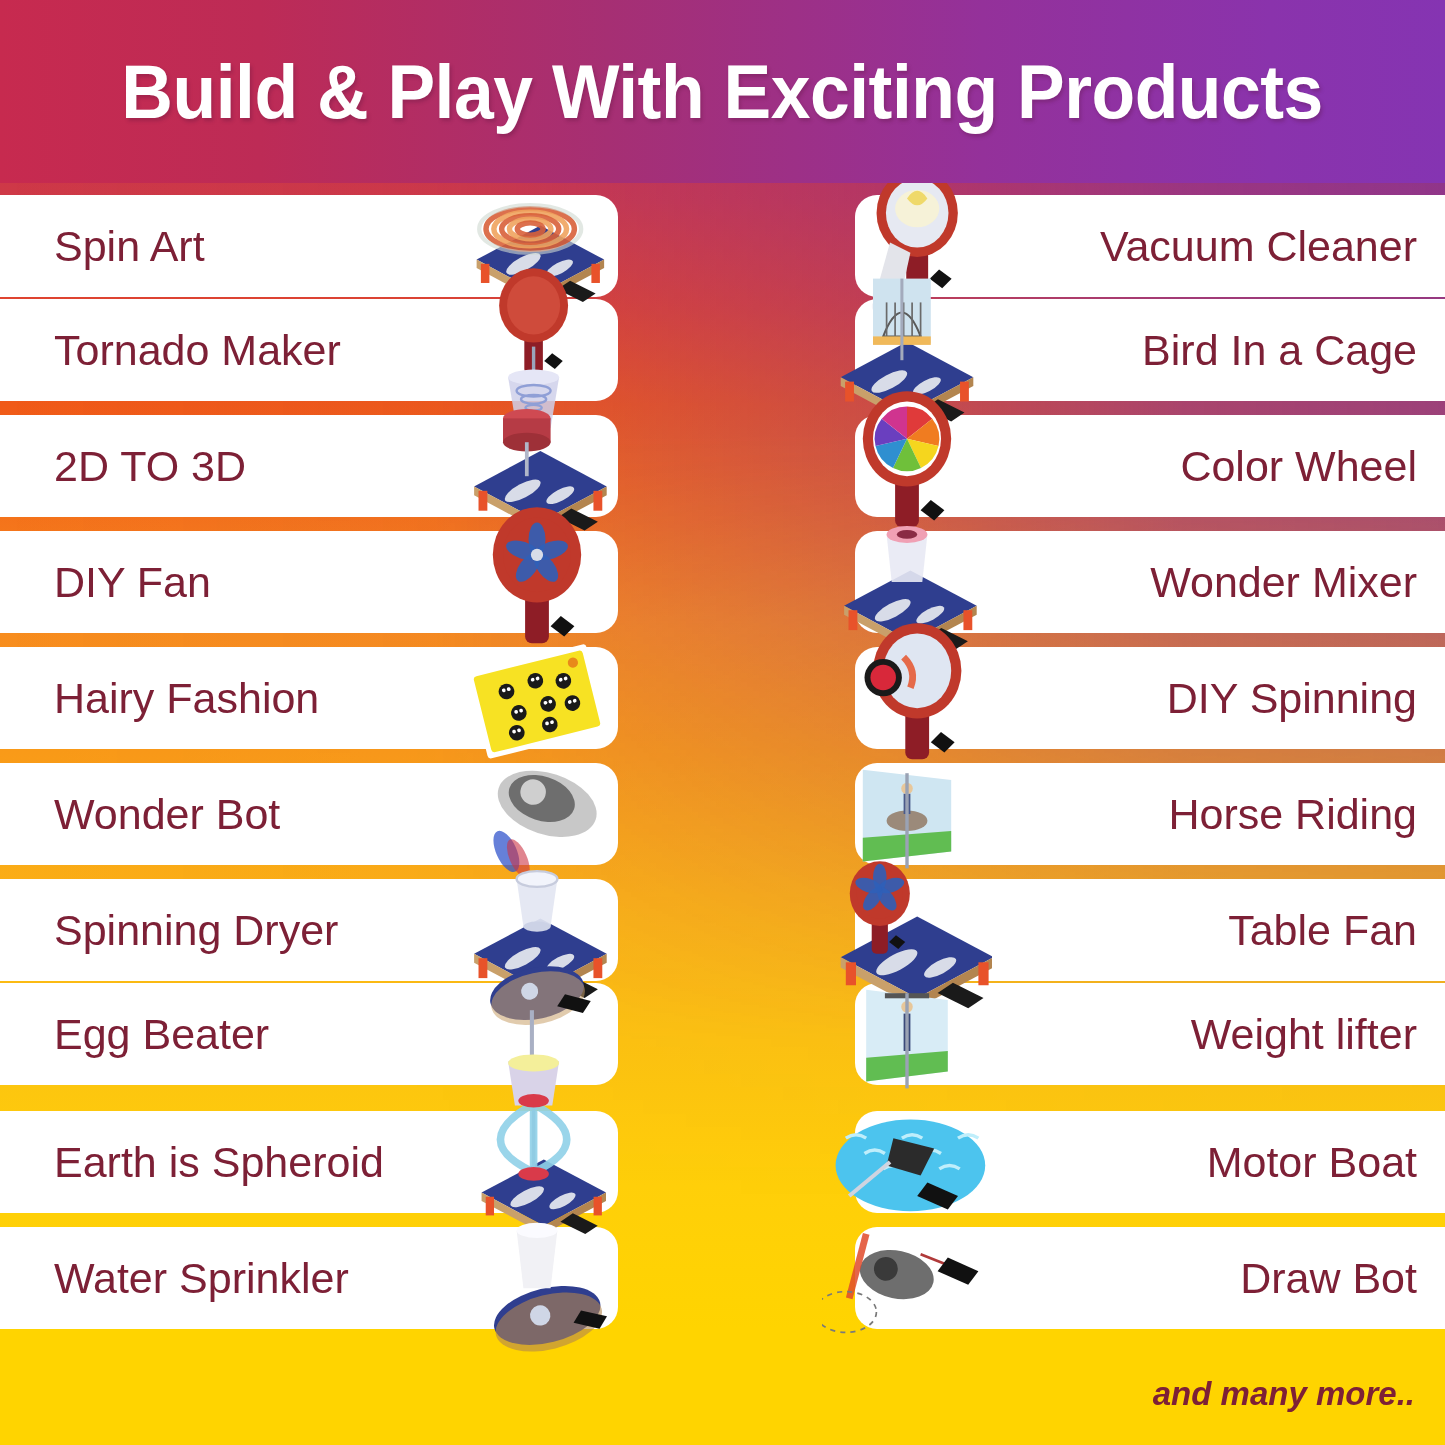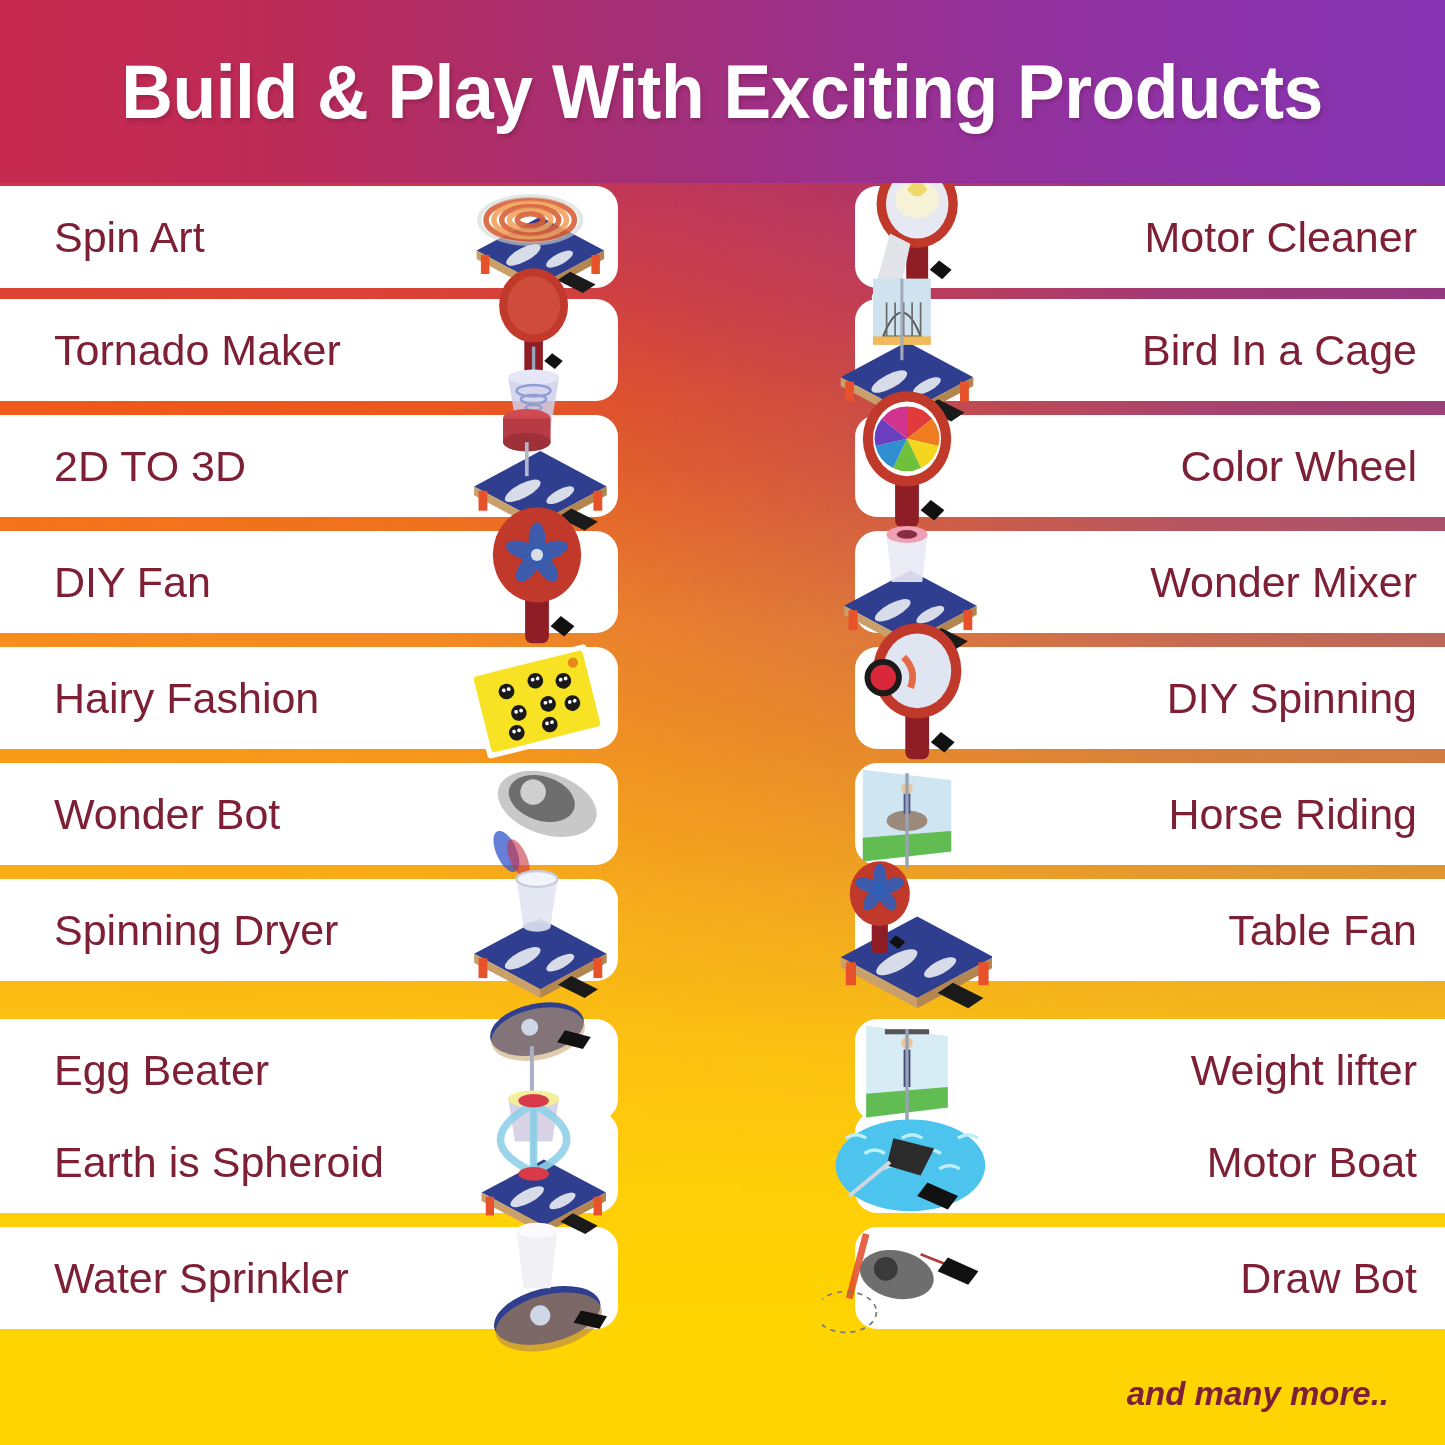--- a/index.html
+++ b/index.html
@@ -113,21 +113,21 @@
     z-index:6;
   }
   .art.left-art{ left:452px; }
   .art.right-art{ left:822px; }
 
   
   .footer{
     position:absolute;
     left:0; bottom:0; width:1445px; height:102px;
     display:flex; align-items:center; justify-content:flex-end;
-    padding-right:56px;
+    padding-right:30px;
     z-index:7;
   }
   .footer-text{
     color:#7d2036;
     font-size:33px;
     font-weight:bold;
     font-style:italic;
     white-space:nowrap;
     font-family:"Liberation Sans", sans-serif;
   }
@@ -135,21 +135,21 @@
 </head>
 <body>
 
 <div id="poster">
 
   <div class="header">
     <div class="header-title">Build &amp; Play With Exciting Products</div>
   </div>
 
   <div class="grid">
-      <div class="row" style="top: 3px;">
+      <div class="row" style="top: 12px;">
         <div class="card left">
           <span class="card-label">Spin Art</span>
         </div>
         <div class="art left-art" style="top: -34px;"><svg viewBox="0 0 100 100" width="170" height="170">
             <g transform="translate(52 58) scale(1.25)">
               <polygon points="-30,0 0,-16 30,0 0,16" fill="#2f3e8f"></polygon>
               <polygon points="-30,0 0,16 0,20 -30,4" fill="#c9a06a"></polygon>
               <polygon points="30,0 0,16 0,20 30,4" fill="#b3854f"></polygon>
               <ellipse cx="-8" cy="2" rx="9" ry="3.2" fill="#d8dce8" transform="rotate(-28 -8 2)"></ellipse>
               <ellipse cx="9" cy="4" rx="7" ry="2.6" fill="#d8dce8" transform="rotate(-28 9 4)"></ellipse>
@@ -160,21 +160,21 @@
             <g transform="translate(46 40)">
               <ellipse cx="0" cy="0" rx="26" ry="12" fill="none" stroke="#d8603a" stroke-width="3.2" opacity="0.9"></ellipse>
               <ellipse cx="0" cy="0" rx="21.4" ry="9.9" fill="none" stroke="#f0a35e" stroke-width="3.2" opacity="0.9"></ellipse>
               <ellipse cx="0" cy="0" rx="16.8" ry="7.8" fill="none" stroke="#d8603a" stroke-width="3.2" opacity="0.9"></ellipse>
               <ellipse cx="0" cy="0" rx="12.200000000000001" ry="5.699999999999999" fill="none" stroke="#f0a35e" stroke-width="3.2" opacity="0.9"></ellipse>
               <ellipse cx="0" cy="0" rx="7.600000000000001" ry="3.5999999999999996" fill="none" stroke="#d8603a" stroke-width="3.2" opacity="0.9"></ellipse>
               <ellipse cx="0" cy="0" rx="30" ry="14" fill="none" stroke="#cfd8d0" stroke-width="2.5" opacity="0.6"></ellipse>
             </g>
           </svg></div>
         <div class="card right">
-          <span class="card-label">Motor Cleaner</span>
+          <span class="card-label">Vacuum Cleaner</span>
         </div>
         <div class="art right-art" style="top: -34px;"><svg viewBox="0 0 100 100" width="170" height="170">
             <g transform="translate(56 38) scale(0.92)">
               <rect x="-7" y="4" width="14" height="40" rx="4" fill="#8e1d26"></rect>
               <ellipse cx="0" cy="-8" rx="26" ry="28" fill="#c0392b"></ellipse>
               <ellipse cx="0" cy="-8" rx="20" ry="22" fill="#e6e9f2"></ellipse>
               <polygon points="14,28 22,34 16,40 8,34" fill="#111"></polygon>
             </g>
             <ellipse cx="56" cy="28" rx="13" ry="11" fill="#f6f2d8"></ellipse>
             <path d="M50,22 q6,-9 12,0 q-6,8 -12,0" fill="#efd96a"></path>
@@ -423,21 +423,21 @@
             </g>
             <g transform="translate(34 26)">
               <ellipse cx="0" cy="-7" rx="4" ry="8" fill="#2f5fb8" opacity="0.9" transform="rotate(0)"></ellipse>
               <ellipse cx="0" cy="-7" rx="4" ry="8" fill="#2f5fb8" opacity="0.9" transform="rotate(72)"></ellipse>
               <ellipse cx="0" cy="-7" rx="4" ry="8" fill="#2f5fb8" opacity="0.9" transform="rotate(144)"></ellipse>
               <ellipse cx="0" cy="-7" rx="4" ry="8" fill="#2f5fb8" opacity="0.9" transform="rotate(216)"></ellipse>
               <ellipse cx="0" cy="-7" rx="4" ry="8" fill="#2f5fb8" opacity="0.9" transform="rotate(288)"></ellipse>
             </g>
           </svg></div>
       </div>
-      <div class="row" style="top: 836px;">
+      <div class="row" style="top: 800px;">
         <div class="card left">
           <span class="card-label">Egg Beater</span>
         </div>
         <div class="art left-art" style="top: -34px;"><svg viewBox="0 0 100 100" width="170" height="170">
             <g transform="translate(50 26) rotate(-12)">
               <ellipse cx="0" cy="0" rx="28" ry="15" fill="#2f3e8f"></ellipse>
               <ellipse cx="0" cy="3" rx="28" ry="15" fill="#c9a06a" opacity="0.55"></ellipse>
               <circle cx="-4" cy="-2" r="5" fill="#cfd6e6"></circle>
               <polygon points="16,4 30,11 24,17 10,10" fill="#111"></polygon>
             </g>

